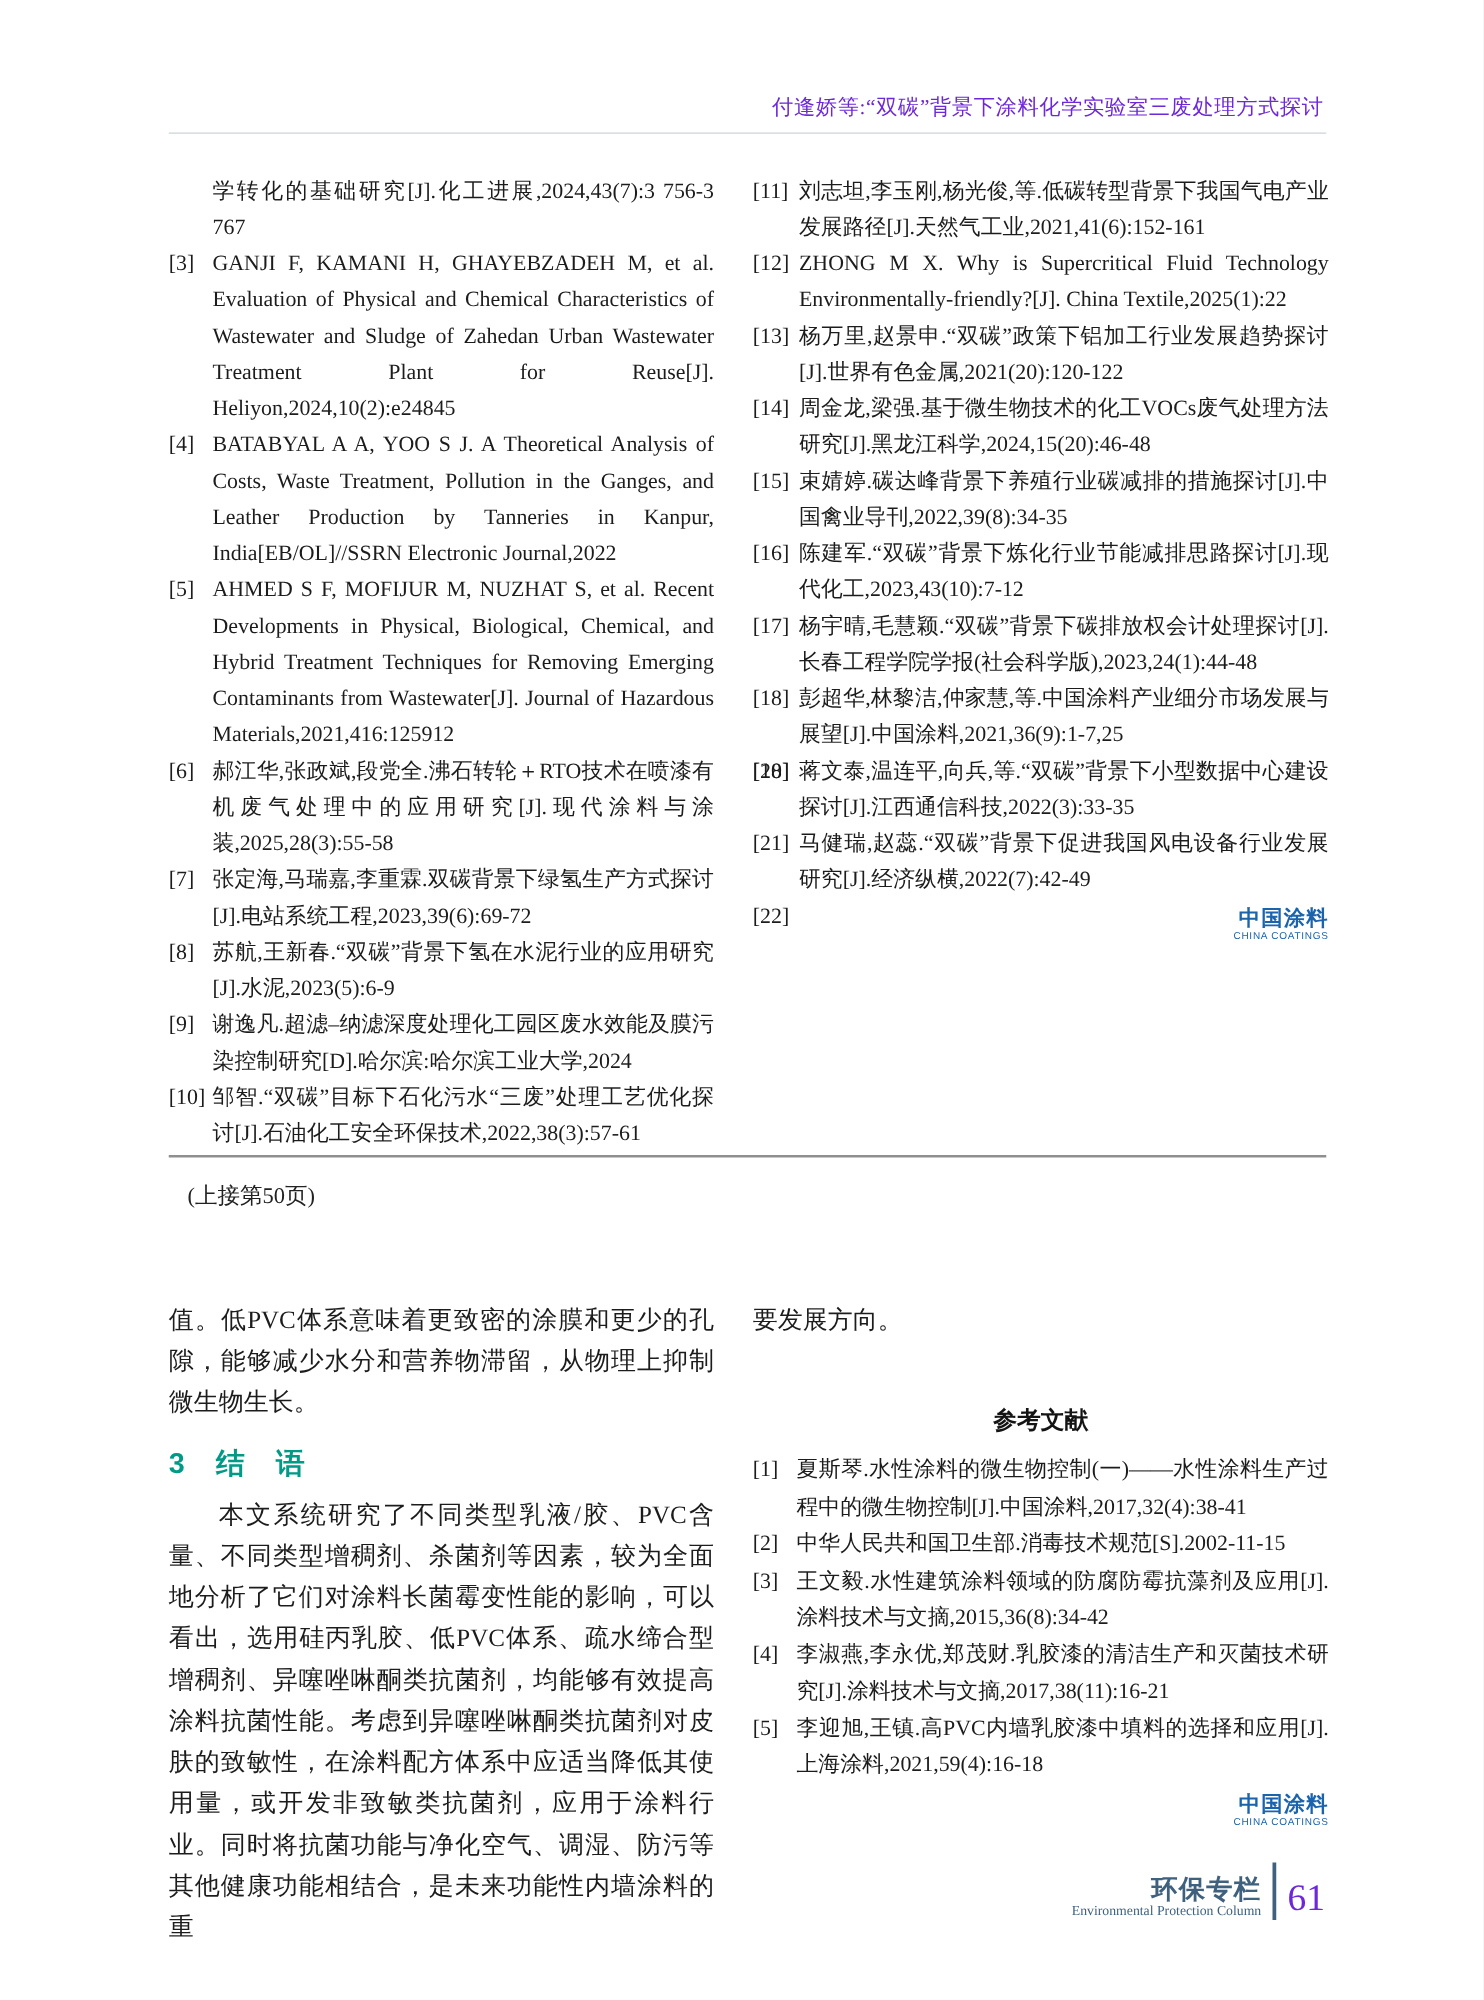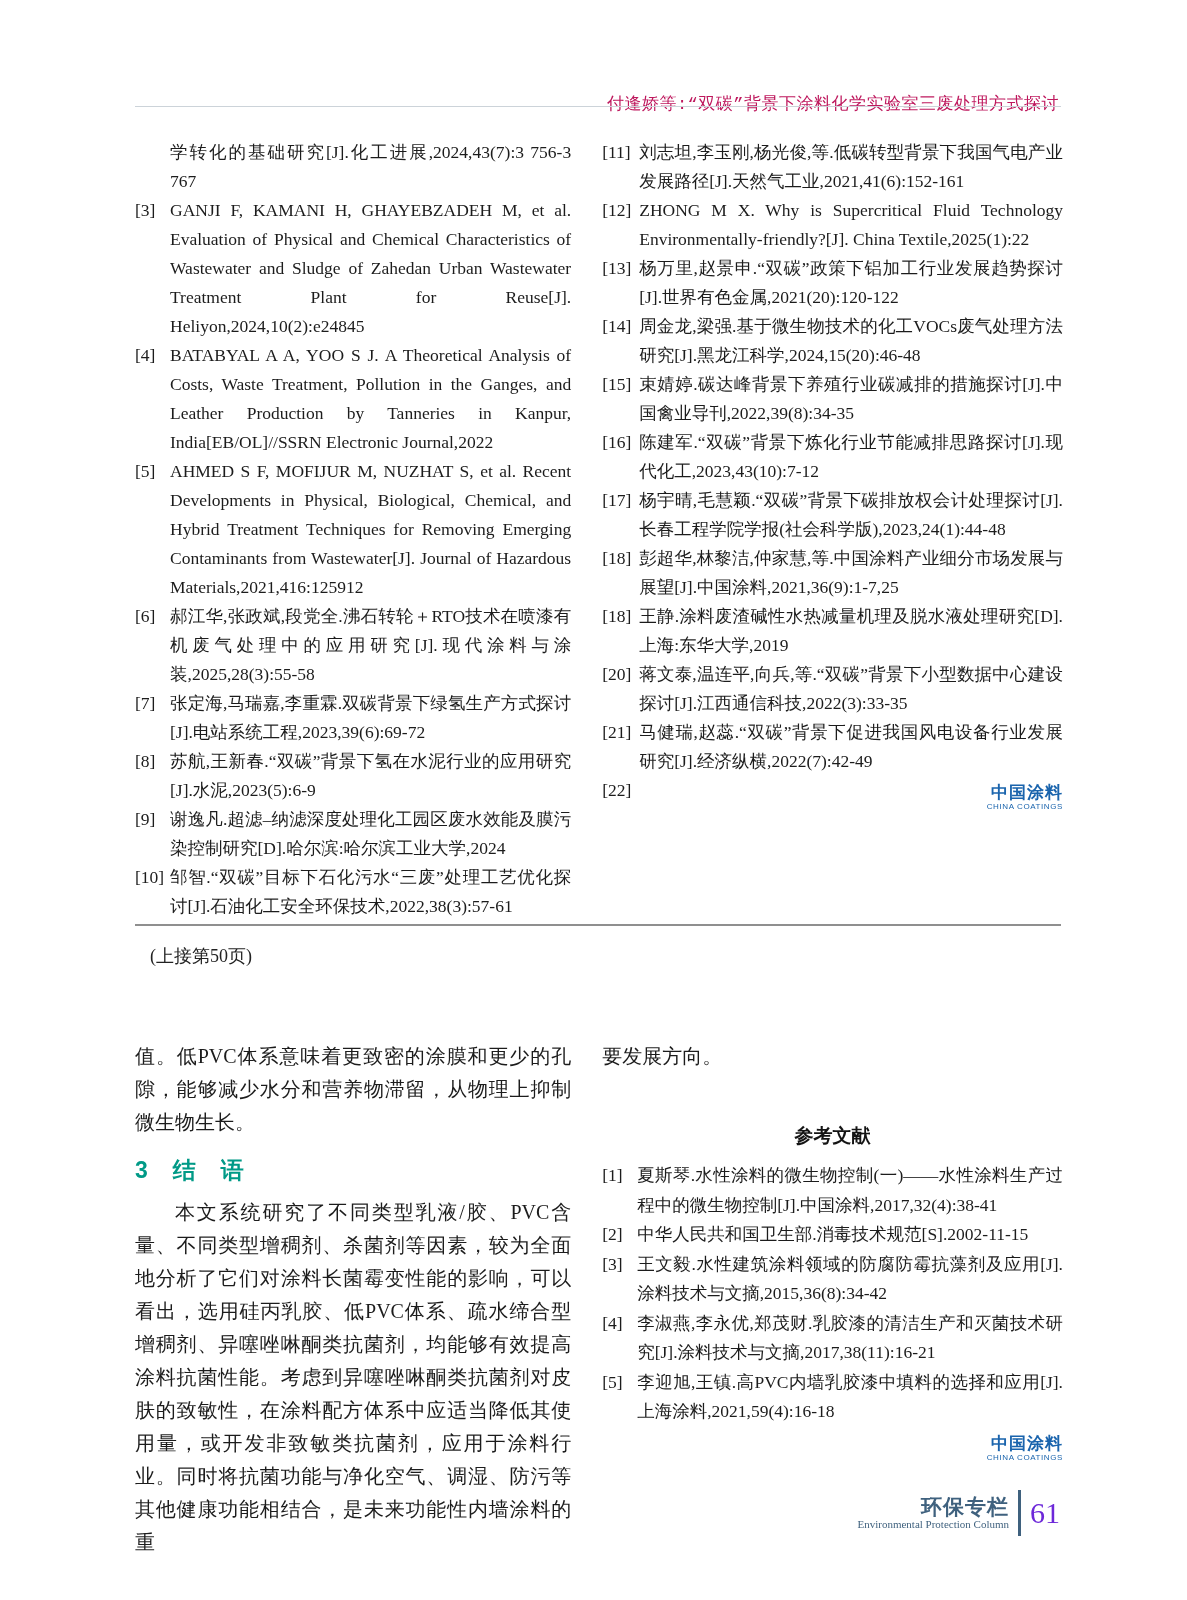--- a/index.html
+++ b/index.html
@@ -4,23 +4,23 @@
 <style>
   html,body { margin:0; padding:0; background:#e8e8e8; }
   .page {
     position:relative; width:1187px; height:1600px; margin:0 auto;
     background:#ffffff; overflow:hidden;
     font-family:"Liberation Serif","DejaVu Serif",serif;
     color:#1c1c1c;
   }
   
   .running-head {
-    position:absolute; top:92px; right:128px;
-    font-size:17px; color:#be185d; letter-spacing:0.5px;
-    font-family:Liberation Mono, monospace;
+    position:absolute; top:74px; right:128px;
+    font-size:17px; color:#6d28d9; letter-spacing:0.5px;
+    font-family:Liberation Serif, serif;
   }
   .head-rule { position:absolute; top:106px; left:135px; width:926px; height:1px; background:#ccd3d9; }
 
   
   .refs-top { position:absolute; top:138px; left:135px; width:928px; display:flex; }
   .col-left  { width:443px; margin-right:31px; }
   .col-right { width:468px; }
   .ref {
     position:relative; padding-left:35px;
     font-size:17.5px; line-height:29px;
@@ -59,21 +59,21 @@
     font-weight:bold; font-size:23px; color:#009a87; letter-spacing:1px;
   }
   .ref-heading {
     margin:50px 0 12px 0; text-align:center;
     font-family:"Liberation Sans","DejaVu Sans",sans-serif;
     font-weight:bold; font-size:19px; color:#141414;
   }
   .b-right .ref { font-size:17.5px; line-height:29.5px; padding-left:35px; }
 
   
-  .footer { position:absolute; top:1490px; right:127px; display:flex; align-items:center; }
+  .footer { position:absolute; top:1490px; right:127px; display:flex; align-items:flex-end; }
   .footer-col { text-align:right; margin-right:9px; }
   .footer-cn {
     font-family:"Liberation Sans","DejaVu Sans",sans-serif;
     font-weight:bold; font-size:21px; color:#3f617e; letter-spacing:1px; line-height:1.1;
   }
   .footer-en { font-size:11px; color:#3f617e; line-height:1.2; }
   .footer-bar { width:3px; height:46px; background:#3f617e; margin-right:9px; }
   .footer-no { font-size:30px; color:#6d28d9; }
 </style>
 </head>
@@ -98,21 +98,21 @@
     </div>
     <div class="col-right">
       <div class="ref"><span class="ref-no">[11]</span><span>刘志坦,李玉刚,杨光俊,等.低碳转型背景下我国气电产业发展路径[J].天然气工业,2021,41(6):152-161</span></div>
       <div class="ref"><span class="ref-no">[12]</span><span>ZHONG M X. Why is Supercritical Fluid Technology Environmentally-friendly?[J]. China Textile,2025(1):22</span></div>
       <div class="ref"><span class="ref-no">[13]</span><span>杨万里,赵景申.“双碳”政策下铝加工行业发展趋势探讨[J].世界有色金属,2021(20):120-122</span></div>
       <div class="ref"><span class="ref-no">[14]</span><span>周金龙,梁强.基于微生物技术的化工VOCs废气处理方法研究[J].黑龙江科学,2024,15(20):46-48</span></div>
       <div class="ref"><span class="ref-no">[15]</span><span>束婧婷.碳达峰背景下养殖行业碳减排的措施探讨[J].中国禽业导刊,2022,39(8):34-35</span></div>
       <div class="ref"><span class="ref-no">[16]</span><span>陈建军.“双碳”背景下炼化行业节能减排思路探讨[J].现代化工,2023,43(10):7-12</span></div>
       <div class="ref"><span class="ref-no">[17]</span><span>杨宇晴,毛慧颖.“双碳”背景下碳排放权会计处理探讨[J].长春工程学院学报(社会科学版),2023,24(1):44-48</span></div>
       <div class="ref"><span class="ref-no">[18]</span><span>彭超华,林黎洁,仲家慧,等.中国涂料产业细分市场发展与展望[J].中国涂料,2021,36(9):1-7,25</span></div>
-      <div class="ref"><span class="ref-no">[18]</span><span>王静.涂料废渣碱性水热减量机理及脱水液处理研究[D].上海:东华大学,2019</span></div>
+      <div class="ref"><span class="ref-no">[18]</span></div>
       <div class="ref"><span class="ref-no">[20]</span><span>蒋文泰,温连平,向兵,等.“双碳”背景下小型数据中心建设探讨[J].江西通信科技,2022(3):33-35</span></div>
       <div class="ref"><span class="ref-no">[21]</span><span>马健瑞,赵蕊.“双碳”背景下促进我国风电设备行业发展研究[J].经济纵横,2022(7):42-49</span></div>
       <div class="ref"><span class="ref-no">[22]</span></div>
       <div class="logo">
         <span class="logo-title">中国涂料</span>
         <span class="logo-sub">CHINA COATINGS</span>
       </div>
     </div>
   </div>
 

